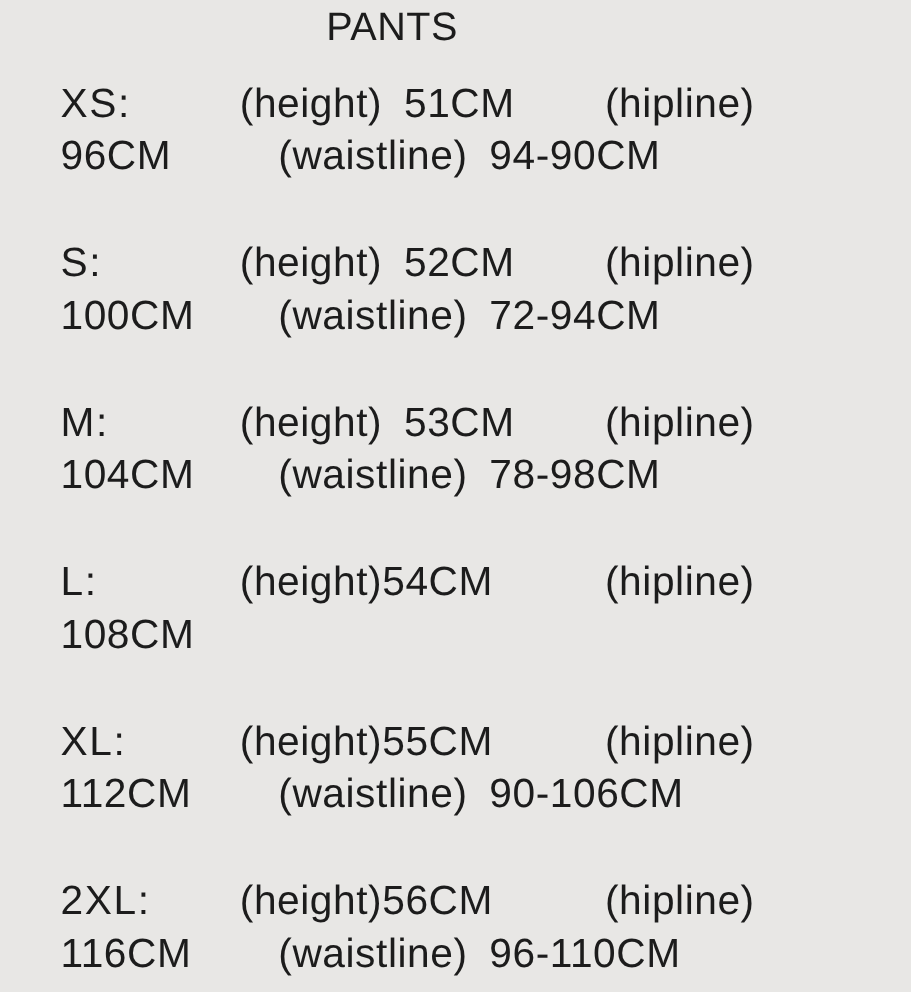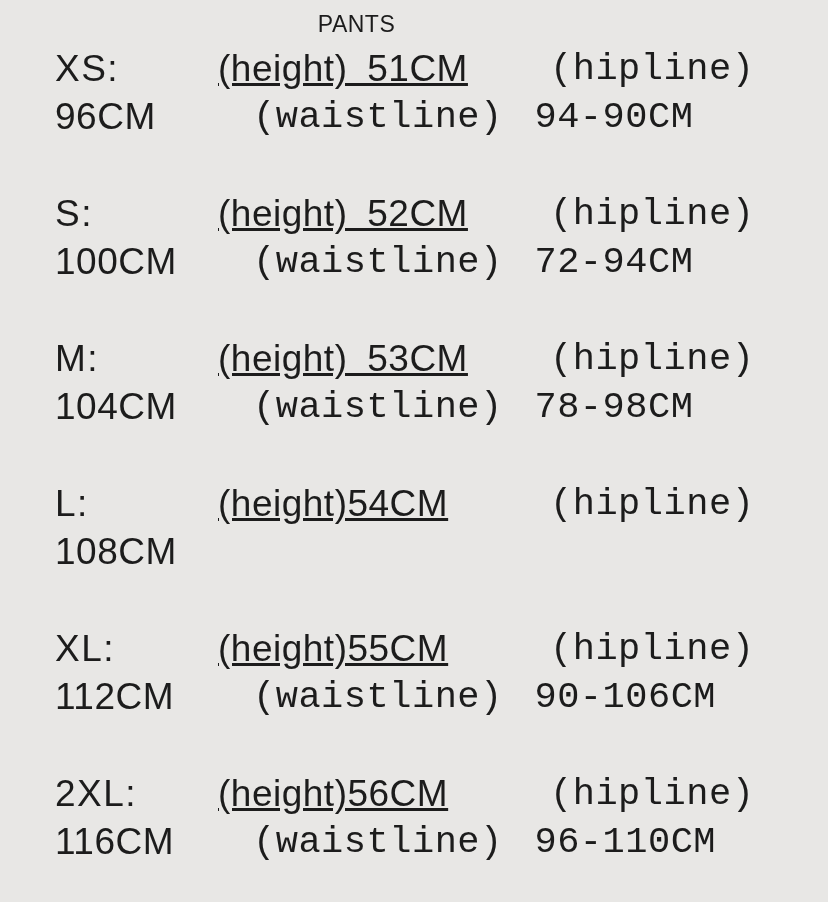--- a/index.html
+++ b/index.html
@@ -18,51 +18,49 @@
   }
   .page {
     box-sizing: border-box;
     width: 828px;
     height: 902px;
     padding: 8px 40px 0 55px;
   }
   .title {
     height: 32px;
     line-height: 32px;
-    margin-bottom: 2px;
+    margin-bottom: 33px;
     text-align: center;
     padding-right: 130px; 
-    font-size: 23px;
+    font-size: 36px;
   }
   .size-block {
     margin-bottom: 49px;
   }
   .line {
     display: flex;
-    align-items: flex-end;
+    align-items: flex-start;
     height: 48px;
     white-space: nowrap;
     word-spacing: 9px; 
   }
   .c-label {
     display: inline-block;
     width: 163px;
     flex: 0 0 163px;
     letter-spacing: 1.5px;
     word-spacing: 0;
   }
   .c-mid {
     display: inline-block;
     width: 332px;
     flex: 0 0 332px;
-    text-decoration: underline;
   }
   .c-right {
     flex: 1;
-    font-family: Liberation Mono, monospace;
   }
   .c-label2 {
     display: inline-block;
     width: 198px;
     flex: 0 0 198px;
     word-spacing: 0;
   }
 </style>
 </head>
 <body>

